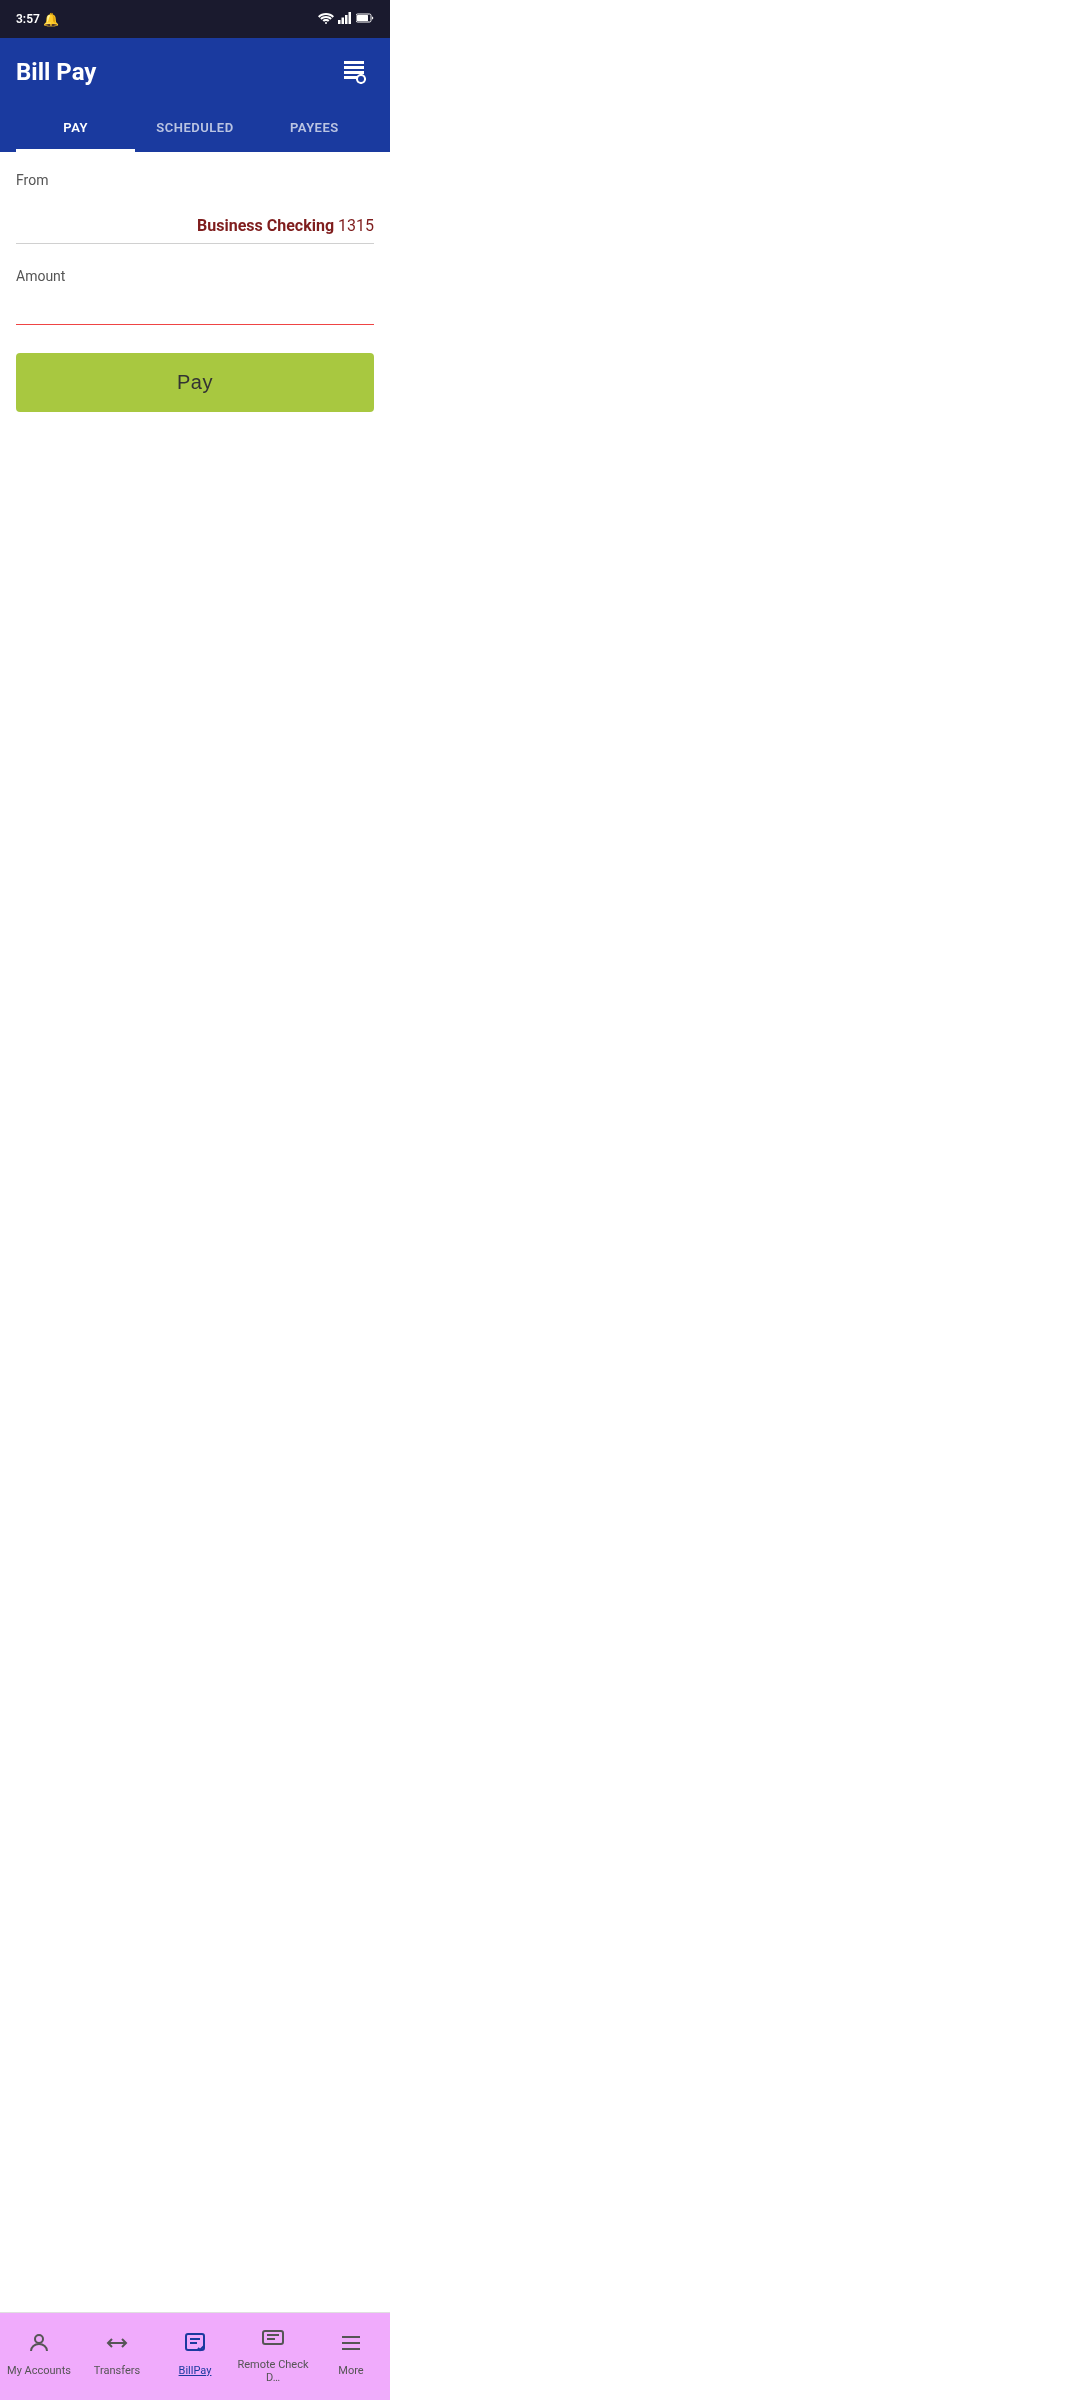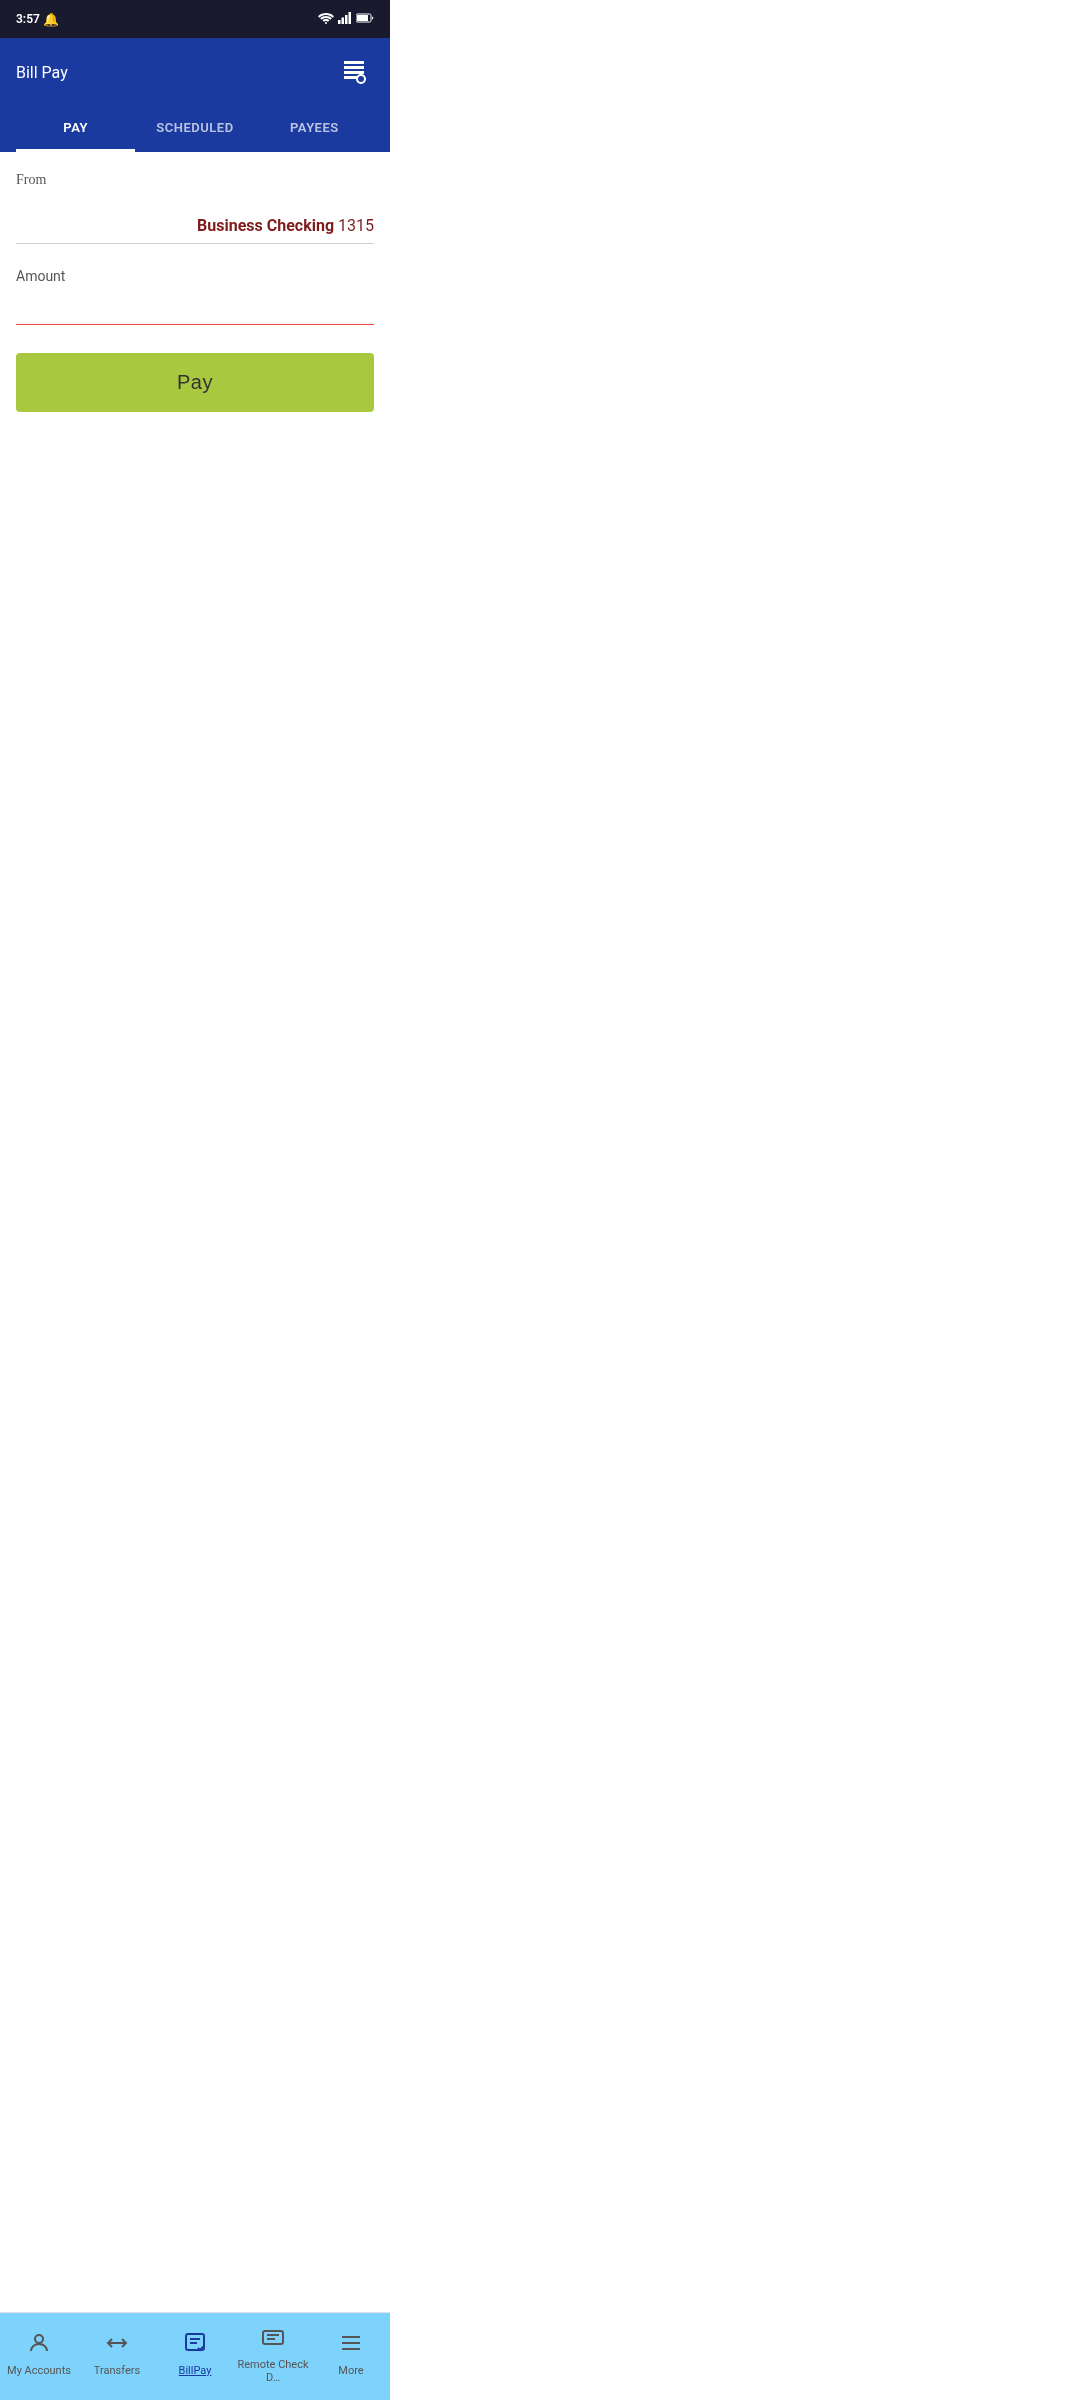--- a/index.html
+++ b/index.html
@@ -52,22 +52,22 @@
 
     .header-top {
       display: flex;
       align-items: center;
       justify-content: space-between;
       padding-bottom: 14px;
     }
 
     .header-title {
       color: white;
-      font-size: 16px;
-      font-weight: 400;
+      font-size: 24px;
+      font-weight: 700;
     }
 
     .header-icon {
       color: white;
       font-size: 28px;
       width: 40px;
       height: 40px;
       display: flex;
       align-items: center;
       justify-content: center;
@@ -125,21 +125,20 @@
       display: flex;
       align-items: flex-start;
       justify-content: space-between;
       padding: 20px 0 8px 0;
       border-bottom: 1px solid #d0d0d0;
       margin-bottom: 4px;
     }
 
     .field-row-inline .field-label {
       margin-bottom: 4px;
-      font-family: Liberation Serif, serif;
     }
 
     .field-inline-value {
       font-size: 16px;
       color: #7f1d1d;
       text-align: center;
       margin-top: 44px;
     }
 
     .account-name {
@@ -184,21 +183,21 @@
       cursor: pointer;
       letter-spacing: 0.5px;
     }
 
     
     .bottom-nav {
       position: fixed;
       bottom: 0;
       left: 0;
       width: 390px;
-      background: #7dd3fc;
+      background: #f0abfc;
       border-top: 1px solid #e0e0e0;
       display: flex;
       align-items: center;
       justify-content: space-around;
       padding: 8px 0 12px 0;
     }
 
     .nav-item {
       display: flex;
       flex-direction: column;

